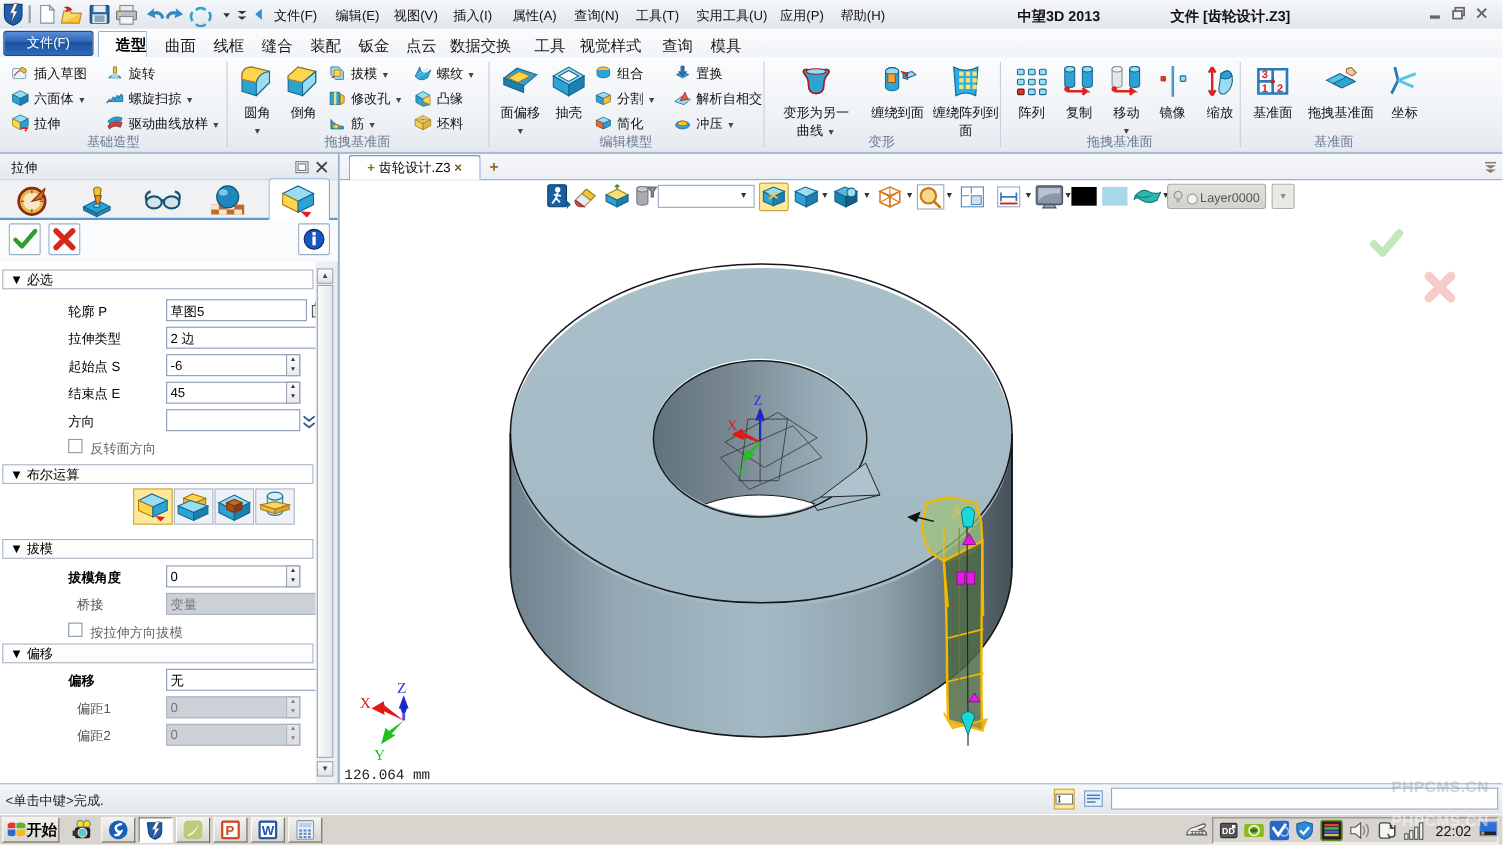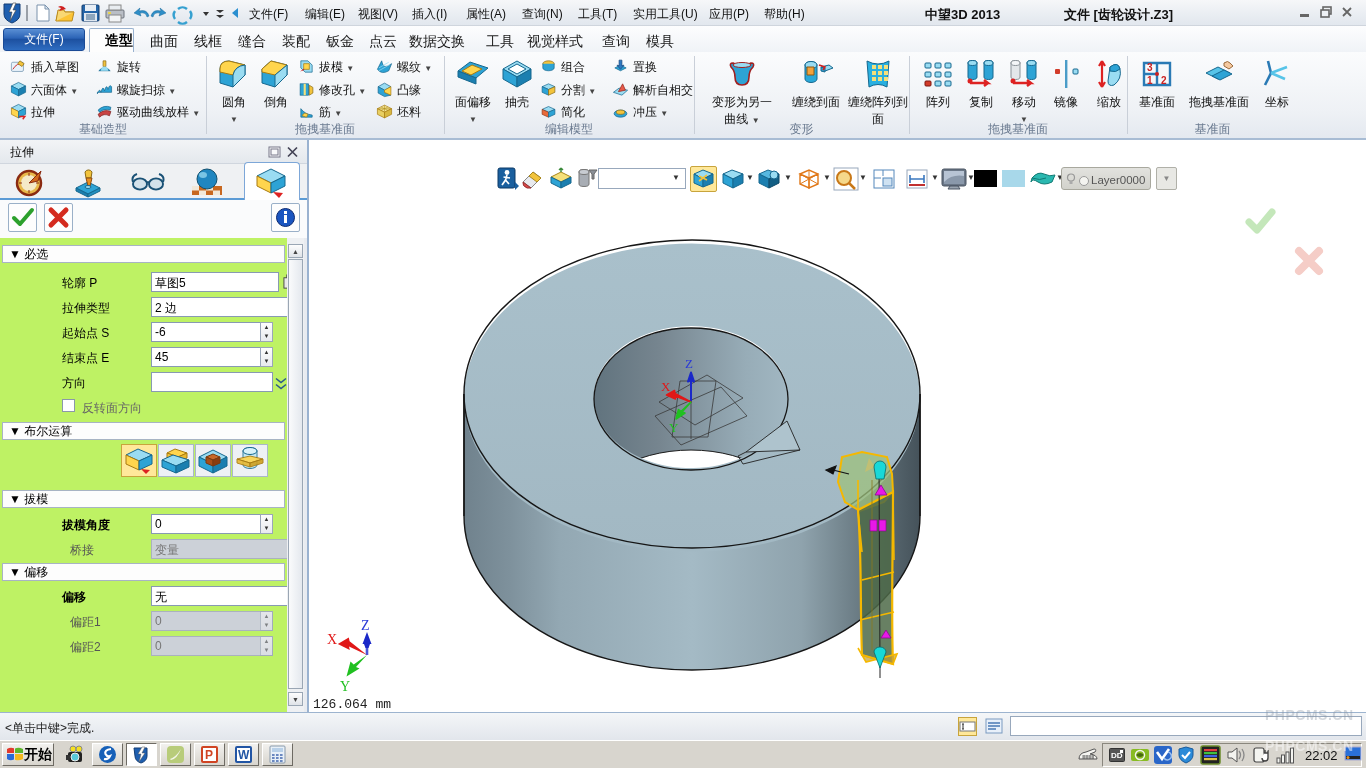--- a/index.html
+++ b/index.html
@@ -31,21 +31,21 @@
 .smallrow .ic { display:inline-block; width:17px; height:17px; vertical-align:-4px; margin-right:4px; }
 .bigbtn { position:absolute; top:3px; width:44px; height:78px; text-align:center; font-size:12px; color:#111; }
 .bigbtn .bic { display:inline-block; width:34px; height:34px; margin-top:2px; }
 .da { color:#444; font-size:8px; }
 
 
 #panel { left:0; top:140px; width:309px; height:572px; background:#e8ebf0; border-right:2px solid #9ab2d0; }
 #panelhead { position:absolute; left:0; top:0; width:100%; height:24px; background:linear-gradient(#f2f4f6,#e4e8ed); font-size:12px; color:#111; line-height:24px; padding-left:10px; border-bottom:1px solid #d0d6de;}
 #panicons { position:absolute; left:0; top:24px; width:100%; height:36px; background:#eff1f3; border-bottom:2px solid #5b9bd5; }
 #pancmd { position:absolute; left:0; top:60px; width:100%; height:38px; background:#fafbfc; }
-#panform { position:absolute; left:0; top:98px; width:287px; height:474px; background:#bef264; overflow:hidden; }
+#panform { position:absolute; left:0; top:98px; width:287px; height:474px; background:#ffffff; overflow:hidden; }
 #panscroll { position:absolute; left:287px; top:98px; width:17px; height:474px; background:#eef0f3; }
 .sect { background:#fdfdfd; border:1px solid #a8b4c4; height:18px; line-height:17px; font-size:12px; color:#000; padding-left:6px; margin:4px 2px 2px 2px; }
 .frow { position:relative; height:25px;margin-left:48px; }
 .flabel { position:absolute; left:14px; top:4px; font-size:12px; color:#000; white-space:nowrap; }
 .ffield { position:absolute; background:#fff; border:1px solid #889ab2; height:20px; top:1px; font-size:12px; padding:2px 3px; color:#000; }
 .ffield.dis { background:#ccd1d8; color:#777; border-color:#aab2be; }
 .spin { position:absolute; width:13px; height:20px; top:1px; background:linear-gradient(#fdfdfd,#e8eaee); border:1px solid #9aa6b8; font-size:6px; color:#333; text-align:center; line-height:9px;}
 .combarrow { position:absolute; width:15px; height:18px; top:2px; text-align:center; font-size:8px; color:#333; line-height:18px; }
 .greenarrow { position:absolute; top:2px; width:16px; height:18px; }
 .chk { position:absolute; left:14px; top:3px; width:13px; height:13px; background:#fff; border:1px solid #8b98aa; }
@@ -550,20 +550,24 @@
             <path d="M8 1 v9 m0 0 l-4.5-4.5 m4.5 4.5 l4.5-4.5" stroke="#b0a020" stroke-width="2.6" fill="none"></path>
             <path d="M2 14 h12 v3 h-12 z" fill="#c0b030"></path>
           </svg>
         <span class="combarrow" style="left:262px">▼</span>
       </div>
       <div class="frow">
         <span class="flabel" style="left:22px;color:#555">桥接</span>
         <span class="ffield dis" style="left:103px;width:150px">变量</span>
         <span class="combarrow" style="left:251px;background:#d8dce2;border:1px solid #aab2be;height:20px;top:1px;color:#889">▼</span>
       </div>
+      <div class="frow" style="height:22px">
+        <span class="chk"></span>
+        <span class="flabel" style="left:34px;color:#666">按拉伸方向拔模</span>
+      </div>
       <div class="sect" style="margin-top:0px">▼ 偏移</div>
       <div class="frow" style="margin-top:4px">
         <span class="flabel" style="font-weight:bold">偏移</span>
         <span class="ffield" style="left:103px;width:166px">无</span>
         <span class="combarrow" style="left:252px">▼</span>
       </div>
       <div class="frow">
         <span class="flabel" style="left:22px;color:#555">偏距1</span>
         <span class="ffield dis" style="left:103px;width:122px">0</span>
         <span class="spin" style="left:212px;opacity:0.5">▲<br>▼</span>
@@ -675,20 +679,29 @@
         <path d="M58 515 L47 527 l3.5 1.5 -13 8 4-15 3.2 3 z" fill="#20c020"></path>
         <text x="18" y="504" font-size="14" fill="#e01818" font-family="Liberation Serif,serif">X</text>
         <text x="52" y="490" font-size="14" fill="#2a3ad8" font-family="Liberation Serif,serif">Z</text>
         <text x="31" y="551" font-size="14" fill="#20c020" font-family="Liberation Serif,serif">Y</text>
       </g>
       <text x="4" y="568" font-size="13" fill="#222" font-family="Liberation Mono,monospace">126.064 mm</text>
 
       <path d="M940 82 L948 90 L963 72" fill="none" stroke="#c4e7ba" stroke-width="7" stroke-linecap="round" stroke-linejoin="round"></path>
       <path d="M990 111 L1010 131 M1010 111 L990 131" fill="none" stroke="#f5cdc7" stroke-width="8" stroke-linecap="round"></path>
     </svg>
+    <div id="docbar">
+      <div id="doctab"><span style="color:#8a6d1e;font-weight:bold">+</span> 齿轮设计.Z3 <span style="color:#6d5a1a;font-weight:bold">×</span></div>
+      <span style="position:absolute;left:136px;top:3px;color:#8a6d1e;font-weight:bold;font-size:14px">+</span>
+      <svg style="position:absolute;right:5px;top:7px" width="12" height="11" viewBox="0 0 12 11">
+          <rect x="1" y="0" width="10" height="1.6" fill="#8a7a66"></rect>
+          <path d="M1 3.2 L11 3.2 L6 6.4 Z" fill="#8a7a66"></path>
+          <path d="M1 7 L11 7 L6 10.2 Z" fill="#8a7a66"></path>
+        </svg>
+    </div>
     <div id="vtools">
       <svg style="position:absolute;left:188px;top:3px" width="22" height="24" viewBox="0 0 22 24">
           <rect x="1" y="1" width="17" height="20" rx="2" fill="#1a5f9e" stroke="#0c3a66"></rect>
           <circle cx="10" cy="5.5" r="2.4" fill="#fff"></circle>
           <path d="M10 8 L8.5 13 L5 18 M8.5 13 L12 17 M6.5 10 L13 11" stroke="#fff" stroke-width="1.7" fill="none"></path>
           <path d="M18 15 l4 4 -4 4 z" fill="#1a5f9e"></path>
         </svg>
       <svg style="position:absolute;left:212px;top:5px" width="24" height="20" viewBox="0 0 24 20">
           <path d="M2 13 L12 3 L20 9 L10 19 Z" fill="#e8eaee" stroke="#888"></path>
           <path d="M2 13 L10 19 L6 19 Q1 17 2 13" fill="#d84848" stroke="#983030"></path>

